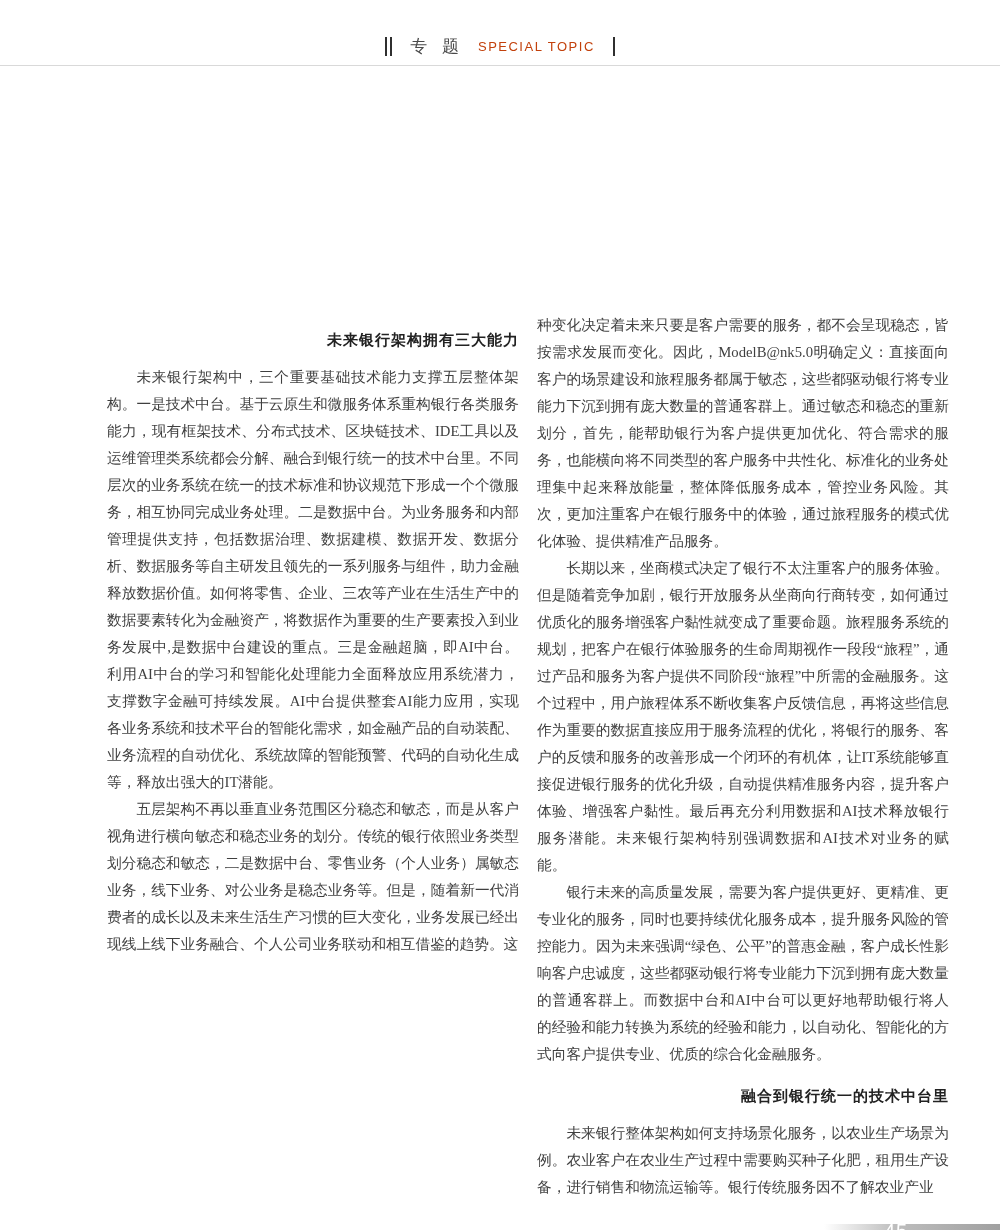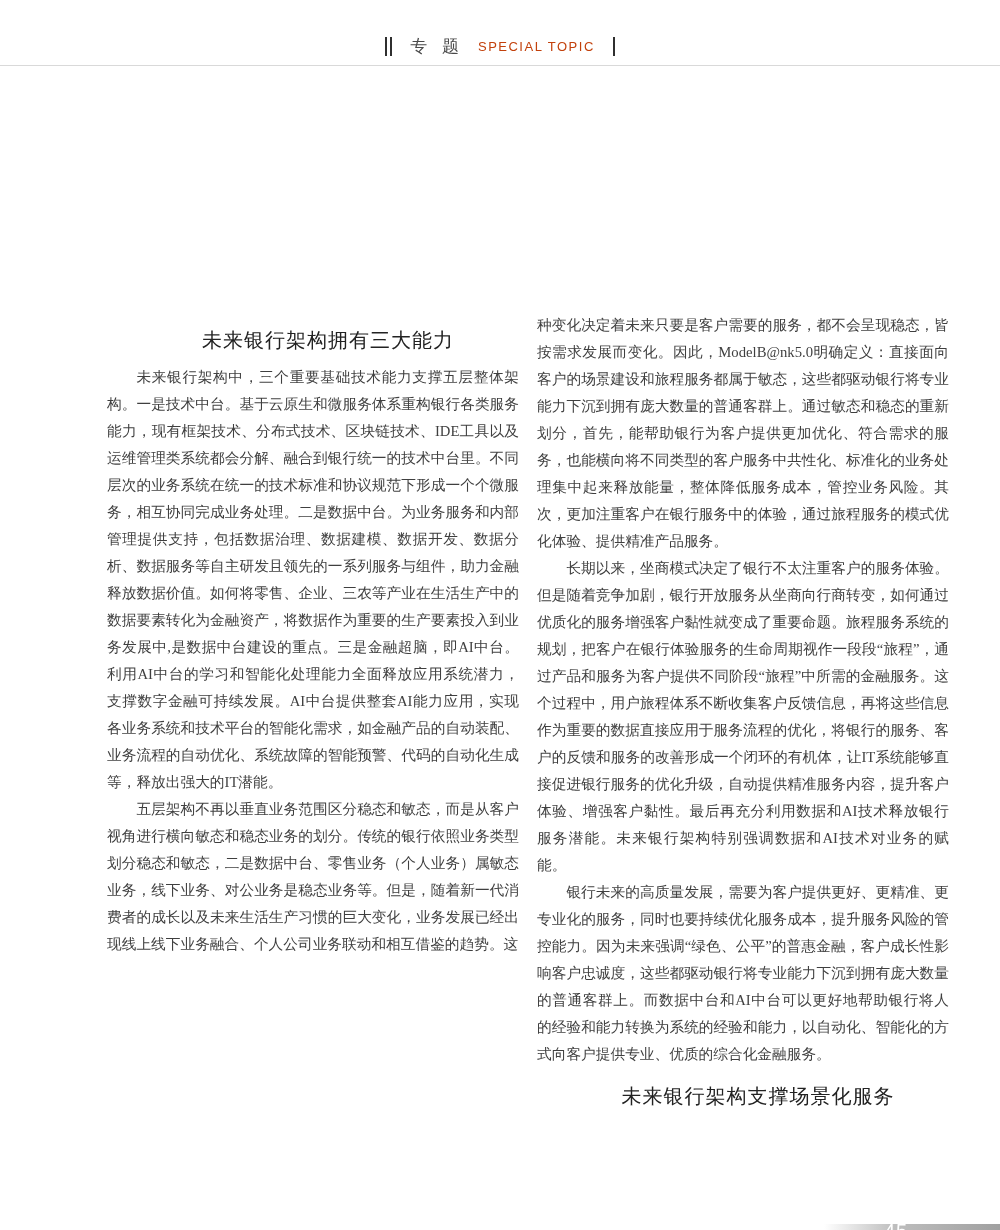--- a/index.html
+++ b/index.html
@@ -31,22 +31,22 @@
     position:absolute;top:284px;width:412px;
     font-size:14.7px;line-height:27px;
     text-align:justify;text-justify:inter-character;
     color:#3f3f3f;
   }
   .col-left{left:107px;}
   .col-right{left:537px;}
   .col p{margin:0;text-indent:2em;}
   .col p.noindent{text-indent:0;}
   .sec-h{
-    font-size:20px;line-height:26px;font-weight:normal;color:#222;
-    margin:15px 0 11px 30px;text-align:center;letter-spacing:1px;
+    font-size:15px;line-height:26px;font-weight:bold;color:#222;
+    margin:15px 0 11px 30px;text-align:right;letter-spacing:1px;
   }
 
   
   .footer-bar{
     position:absolute;top:1196px;right:0;width:176px;height:14px;
     background:linear-gradient(90deg, rgba(176,176,176,0) 0%, rgba(168,168,168,.75) 40%, #a0a0a0 100%);
     display:flex;align-items:center;justify-content:center;
   }
   .footer-bar span{
     font-family:"Liberation Sans","DejaVu Sans",sans-serif;
@@ -70,21 +70,22 @@
     <section class="col col-left">
       <h2 class="sec-h">未来银行架构拥有三大能力</h2>
       <p>未来银行架构中，三个重要基础技术能力支撑五层整体架构。一是技术中台。基于云原生和微服务体系重构银行各类服务能力，现有框架技术、分布式技术、区块链技术、IDE工具以及运维管理类系统都会分解、融合到银行统一的技术中台里。不同层次的业务系统在统一的技术标准和协议规范下形成一个个微服务，相互协同完成业务处理。二是数据中台。为业务服务和内部管理提供支持，包括数据治理、数据建模、数据开发、数据分析、数据服务等自主研发且领先的一系列服务与组件，助力金融释放数据价值。如何将零售、企业、三农等产业在生活生产中的数据要素转化为金融资产，将数据作为重要的生产要素投入到业务发展中,是数据中台建设的重点。三是金融超脑，即AI中台。利用AI中台的学习和智能化处理能力全面释放应用系统潜力，支撑数字金融可持续发展。AI中台提供整套AI能力应用，实现各业务系统和技术平台的智能化需求，如金融产品的自动装配、业务流程的自动优化、系统故障的智能预警、代码的自动化生成等，释放出强大的IT潜能。</p>
       <p>五层架构不再以垂直业务范围区分稳态和敏态，而是从客户视角进行横向敏态和稳态业务的划分。传统的银行依照业务类型划分稳态和敏态，二是数据中台、零售业务（个人业务）属敏态业务，线下业务、对公业务是稳态业务等。但是，随着新一代消费者的成长以及未来生活生产习惯的巨大变化，业务发展已经出现线上线下业务融合、个人公司业务联动和相互借鉴的趋势。这</p>
     </section>
 
     <section class="col col-right">
       <p class="noindent">种变化决定着未来只要是客户需要的服务，都不会呈现稳态，皆按需求发展而变化。因此，ModelB@nk5.0明确定义：直接面向客户的场景建设和旅程服务都属于敏态，这些都驱动银行将专业能力下沉到拥有庞大数量的普通客群上。通过敏态和稳态的重新划分，首先，能帮助银行为客户提供更加优化、符合需求的服务，也能横向将不同类型的客户服务中共性化、标准化的业务处理集中起来释放能量，整体降低服务成本，管控业务风险。其次，更加注重客户在银行服务中的体验，通过旅程服务的模式优化体验、提供精准产品服务。</p>
       <p>长期以来，坐商模式决定了银行不太注重客户的服务体验。但是随着竞争加剧，银行开放服务从坐商向行商转变，如何通过优质化的服务增强客户黏性就变成了重要命题。旅程服务系统的规划，把客户在银行体验服务的生命周期视作一段段“旅程”，通过产品和服务为客户提供不同阶段“旅程”中所需的金融服务。这个过程中，用户旅程体系不断收集客户反馈信息，再将这些信息作为重要的数据直接应用于服务流程的优化，将银行的服务、客户的反馈和服务的改善形成一个闭环的有机体，让IT系统能够直接促进银行服务的优化升级，自动提供精准服务内容，提升客户体验、增强客户黏性。最后再充分利用数据和AI技术释放银行服务潜能。未来银行架构特别强调数据和AI技术对业务的赋能。</p>
       <p>银行未来的高质量发展，需要为客户提供更好、更精准、更专业化的服务，同时也要持续优化服务成本，提升服务风险的管控能力。因为未来强调“绿色、公平”的普惠金融，客户成长性影响客户忠诚度，这些都驱动银行将专业能力下沉到拥有庞大数量的普通客群上。而数据中台和AI中台可以更好地帮助银行将人的经验和能力转换为系统的经验和能力，以自动化、智能化的方式向客户提供专业、优质的综合化金融服务。</p>
-      <h2 class="sec-h">未来银行架构支撑场景化服务</h2>
+      <h2 class="sec-h">融合到银行统一的技术中台里</h2>
+      <p>未来银行整体架构如何支持场景化服务，以农业生产场景为例。农业客户在农业生产过程中需要购买种子化肥，租用生产设备，进行销售和物流运输等。银行传统服务因不了解农业产业</p>
     </section>
   </main>
 
   <div class="footer-bar">
     <span>45</span>
   </div>
 
 </div>
 
 </body></html>

